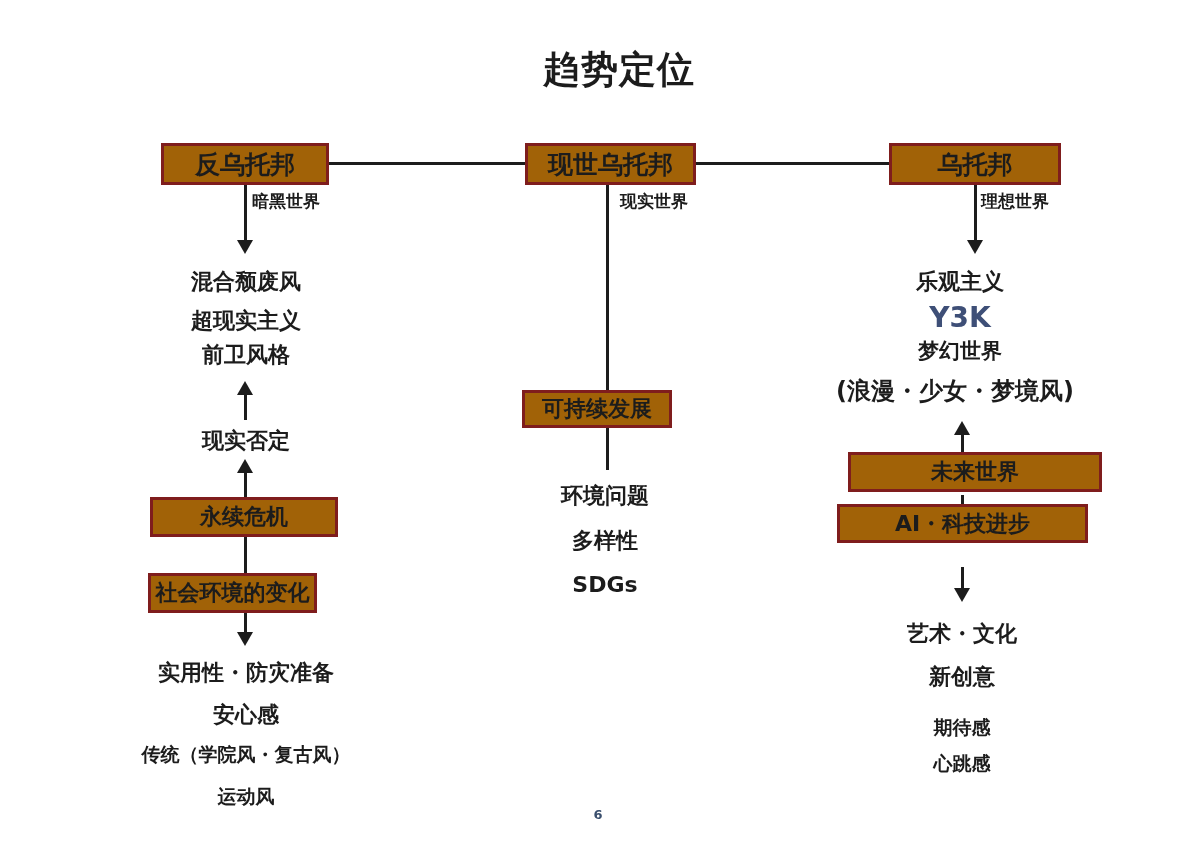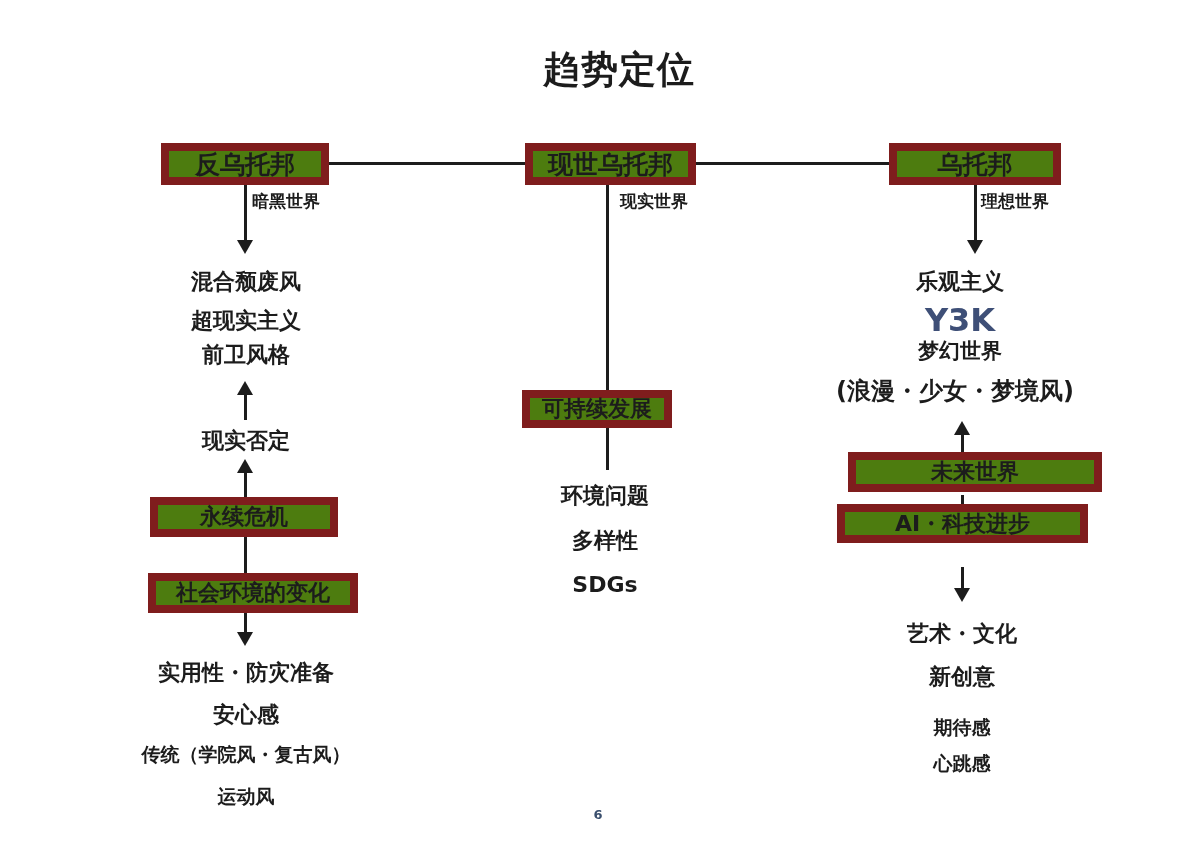--- a/index.html
+++ b/index.html
@@ -15,22 +15,22 @@
   .txt{
     position:absolute;
     font-weight:bold;
     white-space:nowrap;
     transform:translateX(-50%);
     color:#1c1c1c;
     line-height:1.1;
   }
   .node-box{
     position:absolute;
-    border:8px solid #7f1d1d;
-    background:#4d7c0f;
+    border:3px solid #7f1d1d;
+    background:#a16207;
     display:flex;
     align-items:center;
     justify-content:center;
     font-weight:bold;
     color:#1c1c1c;
     box-sizing:border-box;
   }
   .hline{position:absolute;height:3px;background:#1c1c1c;}
   .vline{position:absolute;width:3px;background:#1c1c1c;}
   .arrow-down{
@@ -45,21 +45,21 @@
     border-right:8px solid transparent;
     border-bottom:14px solid #1c1c1c;
   }
   .title{font-size:37px;letter-spacing:1px;}
   .hdr{font-size:25px;}
   .sub-label{font-size:17px;transform:none;text-align:center;}
   .t22{font-size:22px;}
   .t21{font-size:21px;}
   .t20{font-size:24px;}
   .t19{font-size:19px;}
-  .t25{font-size:32px;}
+  .t25{font-size:28px;}
   .y3k{color:#3e4f77;}
   .pagenum{font-size:13px;color:#3a4f6d;font-weight:bold;}
 </style>
 </head>
 <body>
 
 <div id="canvas">
 
   <div class="txt title" style="left:600px;top:50px;margin-left:19px;">趋势定位</div>
 
@@ -94,21 +94,21 @@
 
   <div class="arrow-up" style="left:237px;top:459px;"></div>
   <div class="vline" style="left:244px;top:472px;height:27px;"></div>
 
   <div class="node-box t22" style="left:150px;top:497px;width:188px;height:40px;">
     <span>永续危机</span>
   </div>
 
   <div class="vline" style="left:244px;top:537px;height:36px;"></div>
 
-  <div class="node-box t22" style="left:148px;top:573px;width:210px;height:40px;">
+  <div class="node-box t22" style="left:148px;top:573px;width:169px;height:40px;">
     <span>社会环境的变化</span>
   </div>
 
   <div class="vline" style="left:244px;top:613px;height:20px;"></div>
   <div class="arrow-down" style="left:237px;top:632px;"></div>
 
   <div class="txt t22" style="left:246px;top:661px;">实用性・防灾准备</div>
   <div class="txt t22" style="left:246px;top:703px;">安心感</div>
   <div class="txt t19" style="left:246px;top:744px;">传统（学院风・复古风）</div>
   <div class="txt t19" style="left:246px;top:786px;">运动风</div>

